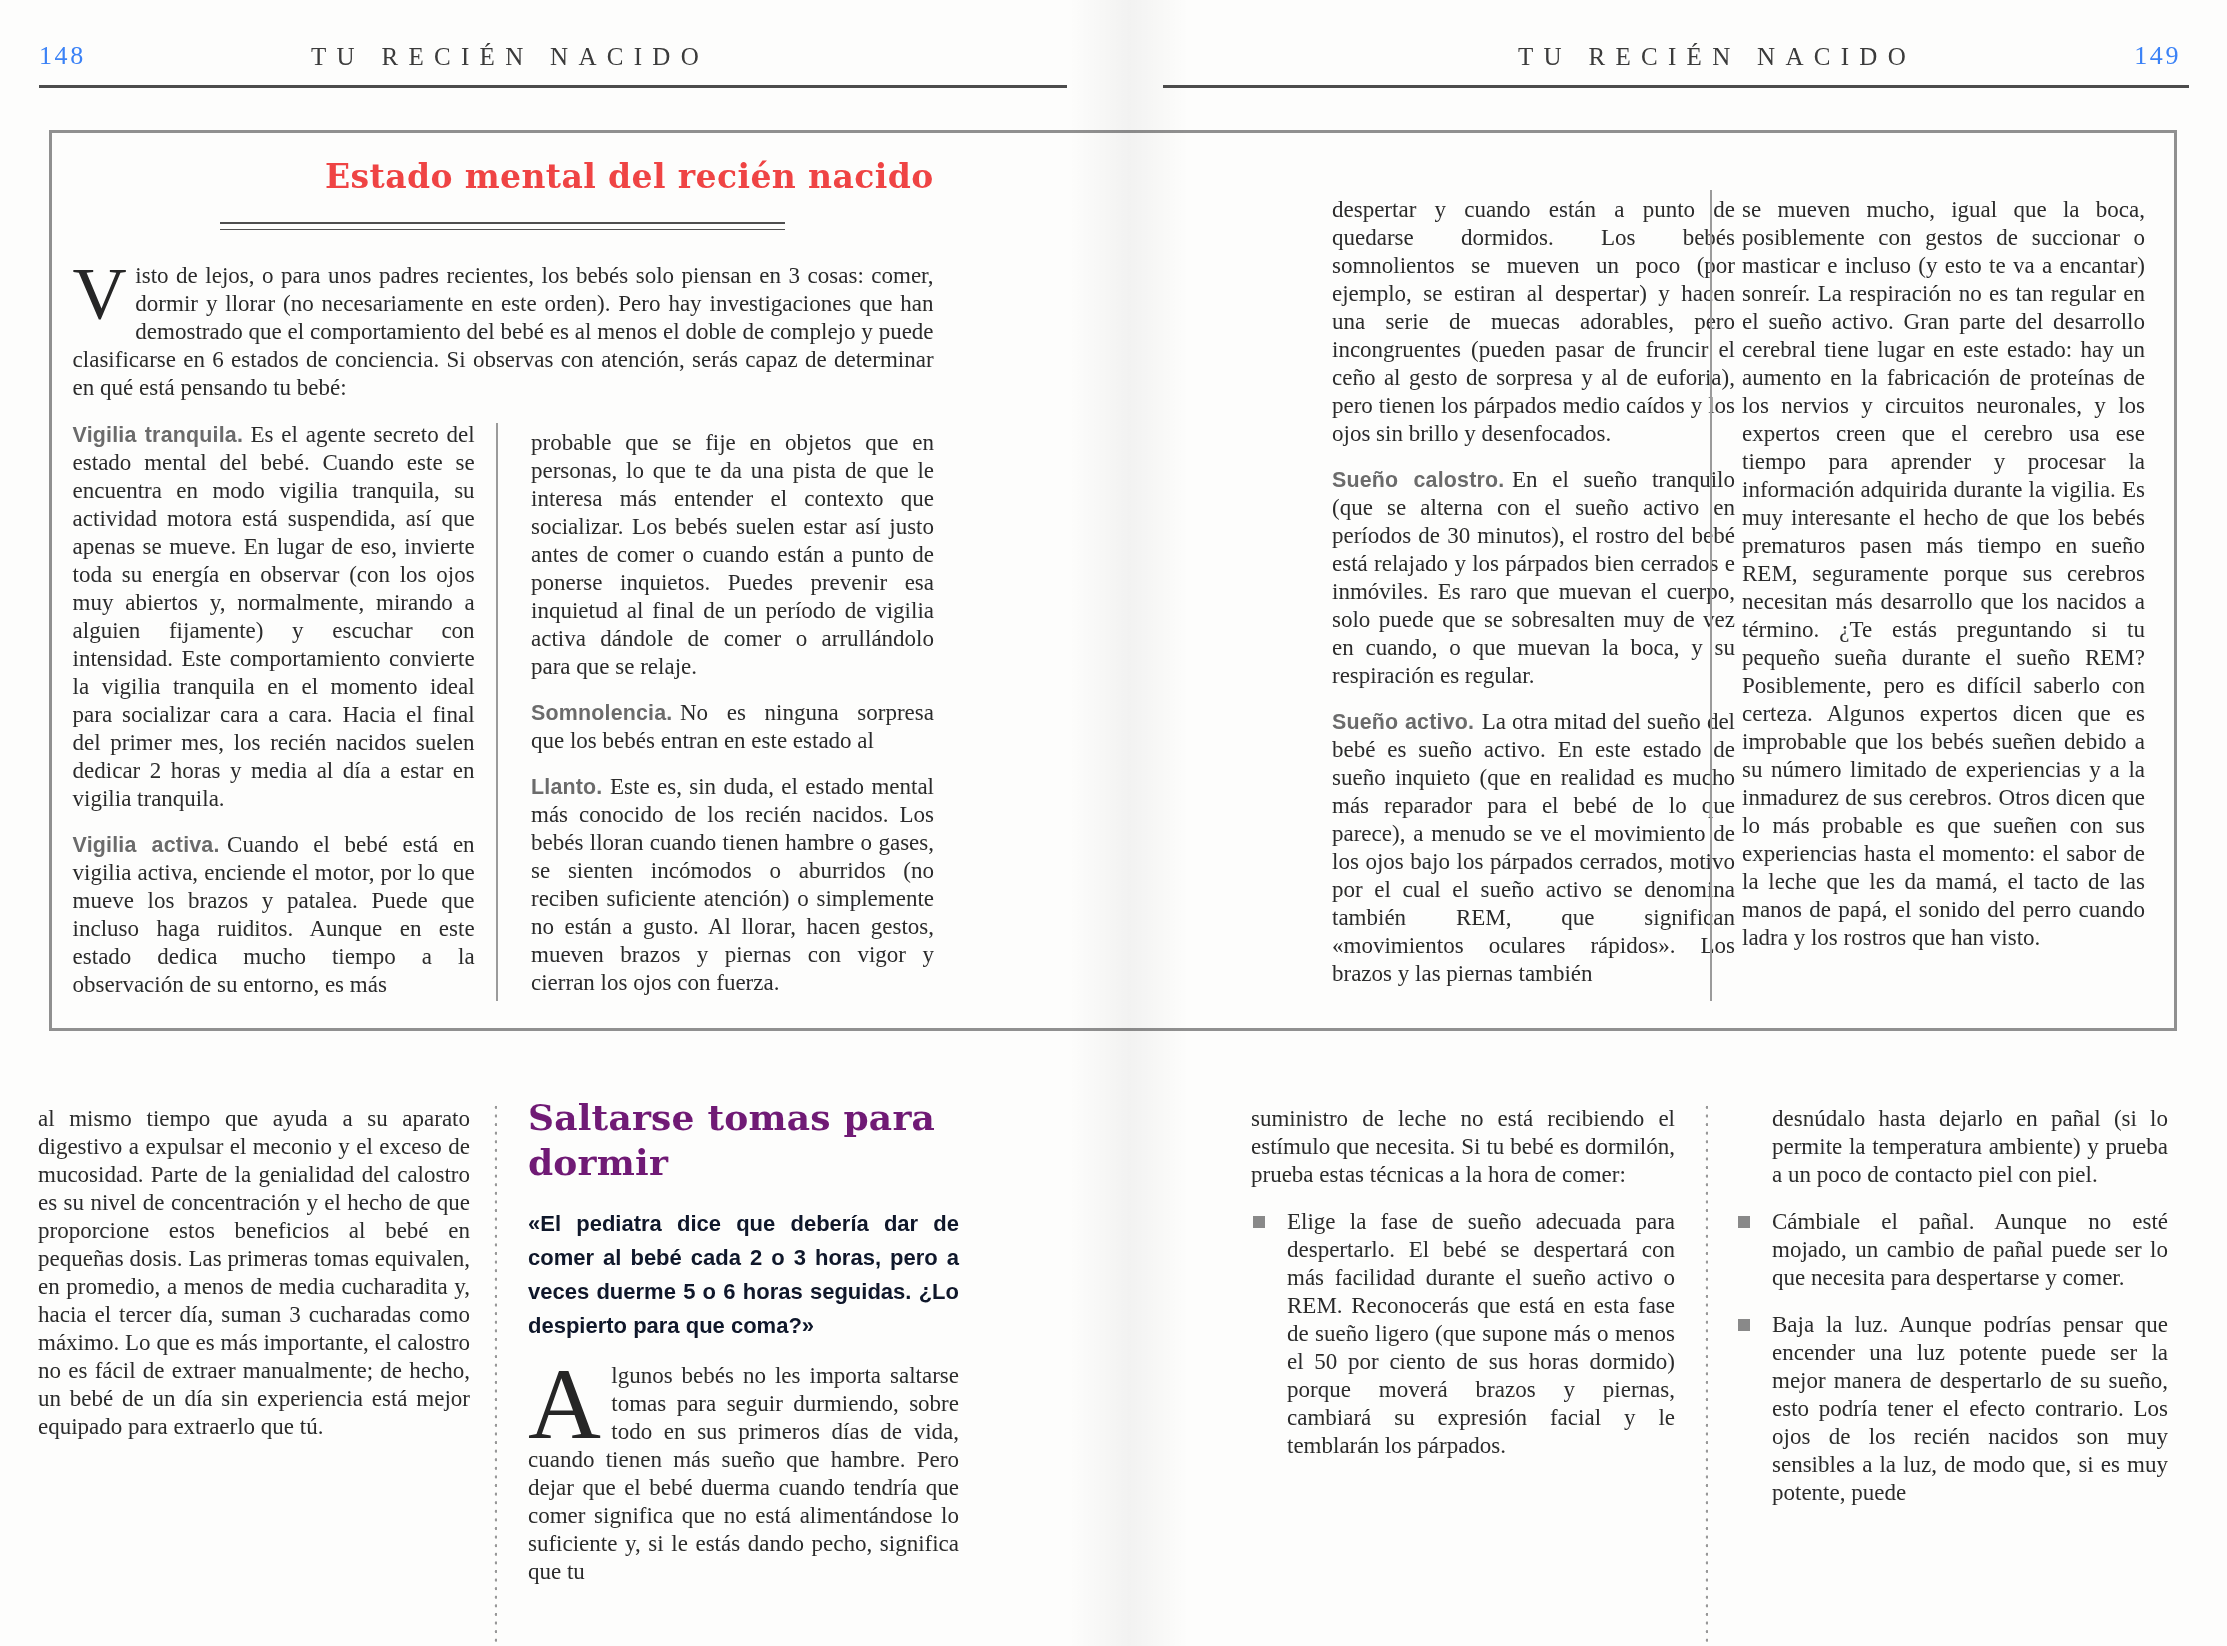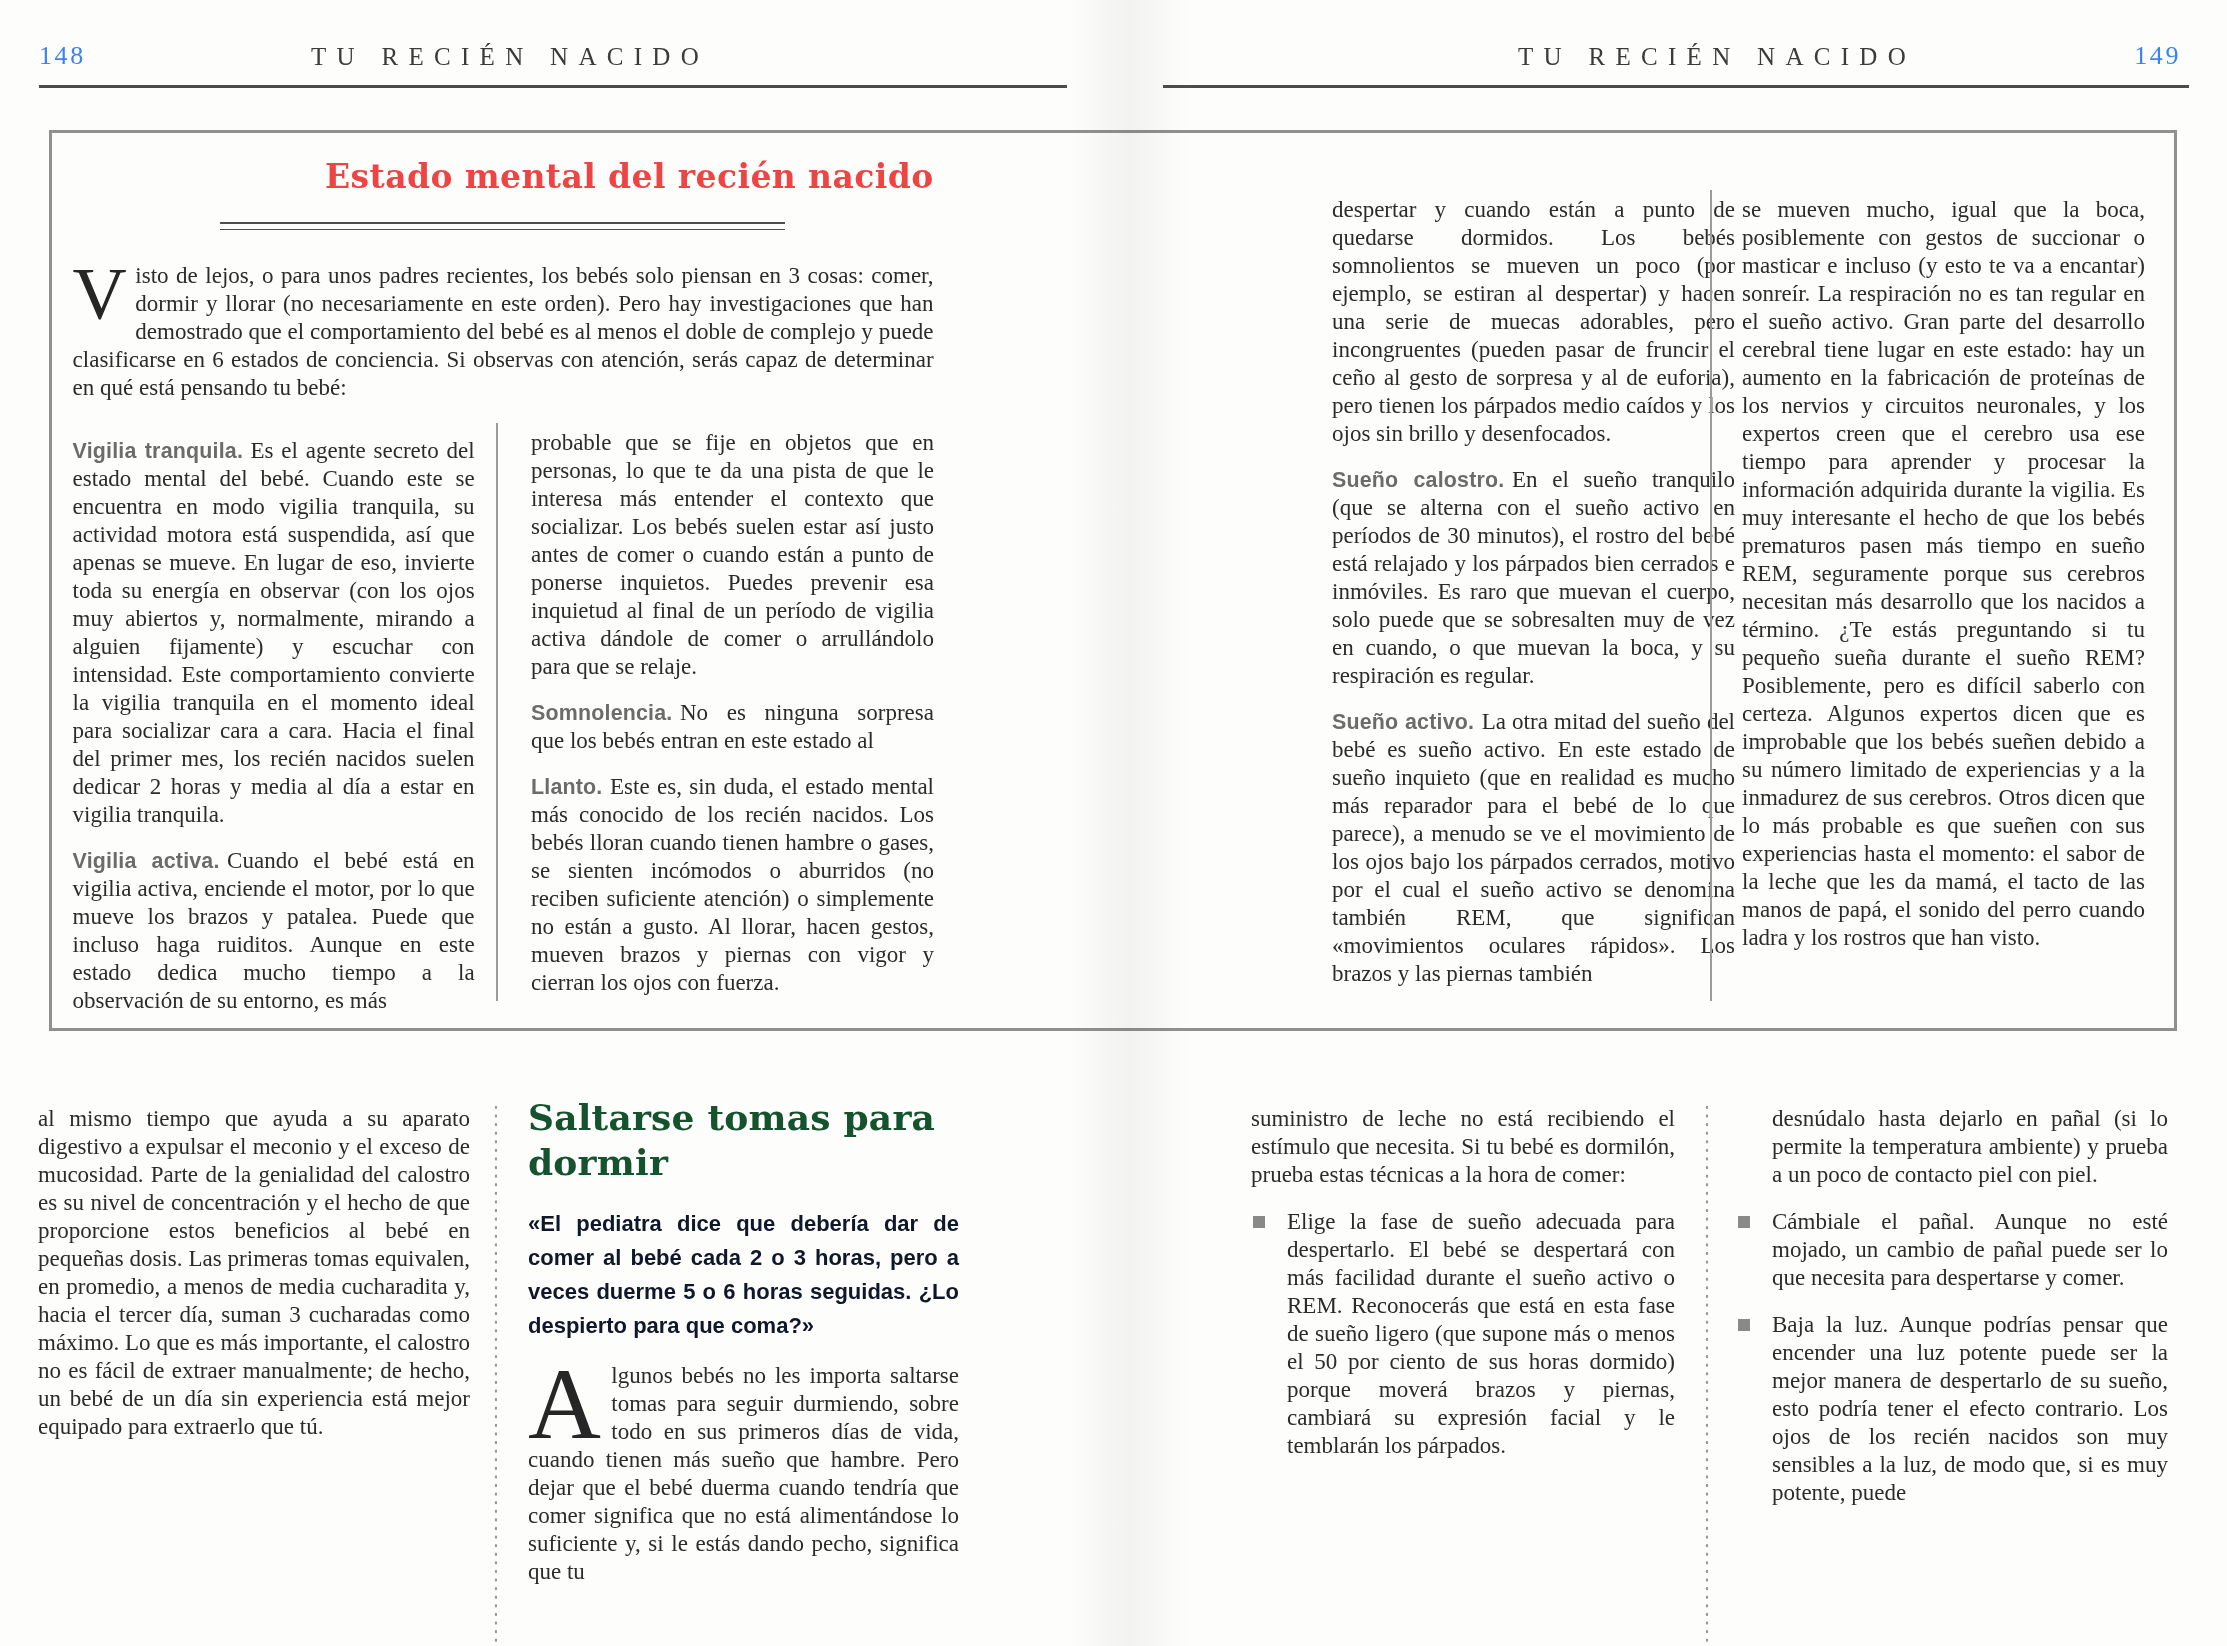--- a/index.html
+++ b/index.html
@@ -47,21 +47,21 @@
     position:absolute; left:20.6px; top:129px; width:861px;
     font-size:23px; line-height:28px; text-align:justify;
   }
   .dropcap {
     float:left; font-family:"Liberation Serif", serif; color:#262626;
     font-size:75px; line-height:57px; margin:2.6px 8.6px 0 0;
   }
   .boxcol { position:absolute; font-size:23px; line-height:28px; text-align:justify; }
   .boxcol p { margin:0 0 18px 0; }
   .boxcol p:last-child { margin-bottom:0; }
-  .col1 { left:20.6px;   top:304px; width:402px; }
+  .col1 { left:20.6px;   top:288px; width:402px; }
   .col2 { left:479px;  top:296px; width:403px; }
   .col3 { left:1280px; top:63px;  width:403px; }
   .col4 { left:1690px; top:63px;  width:403px; }
   .vrule { position:absolute; width:1.7px; background:#9b9b9b; }
   .vrule.left  { left:444px;  top:290px; height:578px; }
   .vrule.right { left:1658px; top:57px;  height:811px; }
   .lead {
     font-family:"Liberation Sans", sans-serif; font-weight:700;
     font-size:21.4px; color:#6b6b6b; margin-right:0.35em; letter-spacing:0.2px;
   }
@@ -75,21 +75,21 @@
   .col-d { left:1736px; top:1105px; width:432px; }
   .dotted {
     position:absolute; top:1105px; width:4.3px; height:538px;
     background-image:radial-gradient(circle at 2.1px 2.6px, #989898 1.5px, rgba(0,0,0,0) 1.6px);
     background-size:4.3px 8.6px; background-repeat:repeat-y;
   }
   .dotted.left  { left:494px; }
   .dotted.right { left:1705px; }
   .sidebar-heading {
     font-family:"DejaVu Serif", serif; font-weight:700;
-    font-size:36px; line-height:45px; color:#14532d;
+    font-size:36px; line-height:45px; color:#701a75;
     text-align:left; margin:0 0 22px 0; letter-spacing:0.2px;
   }
   .sidebar-quote {
     font-family:"Liberation Sans", sans-serif; font-weight:700;
     font-size:22px; line-height:34px; color:#0f172a;
     text-align:justify; margin:0 0 24px 0;
   }
   .dropcap-a { font-size:101px; line-height:75px; margin:5.1px 10.3px 0 0; }
   .bullet-item { position:relative; padding-left:36px; margin:0 0 19px 0; }
   .bullet-item p { margin:0; }

